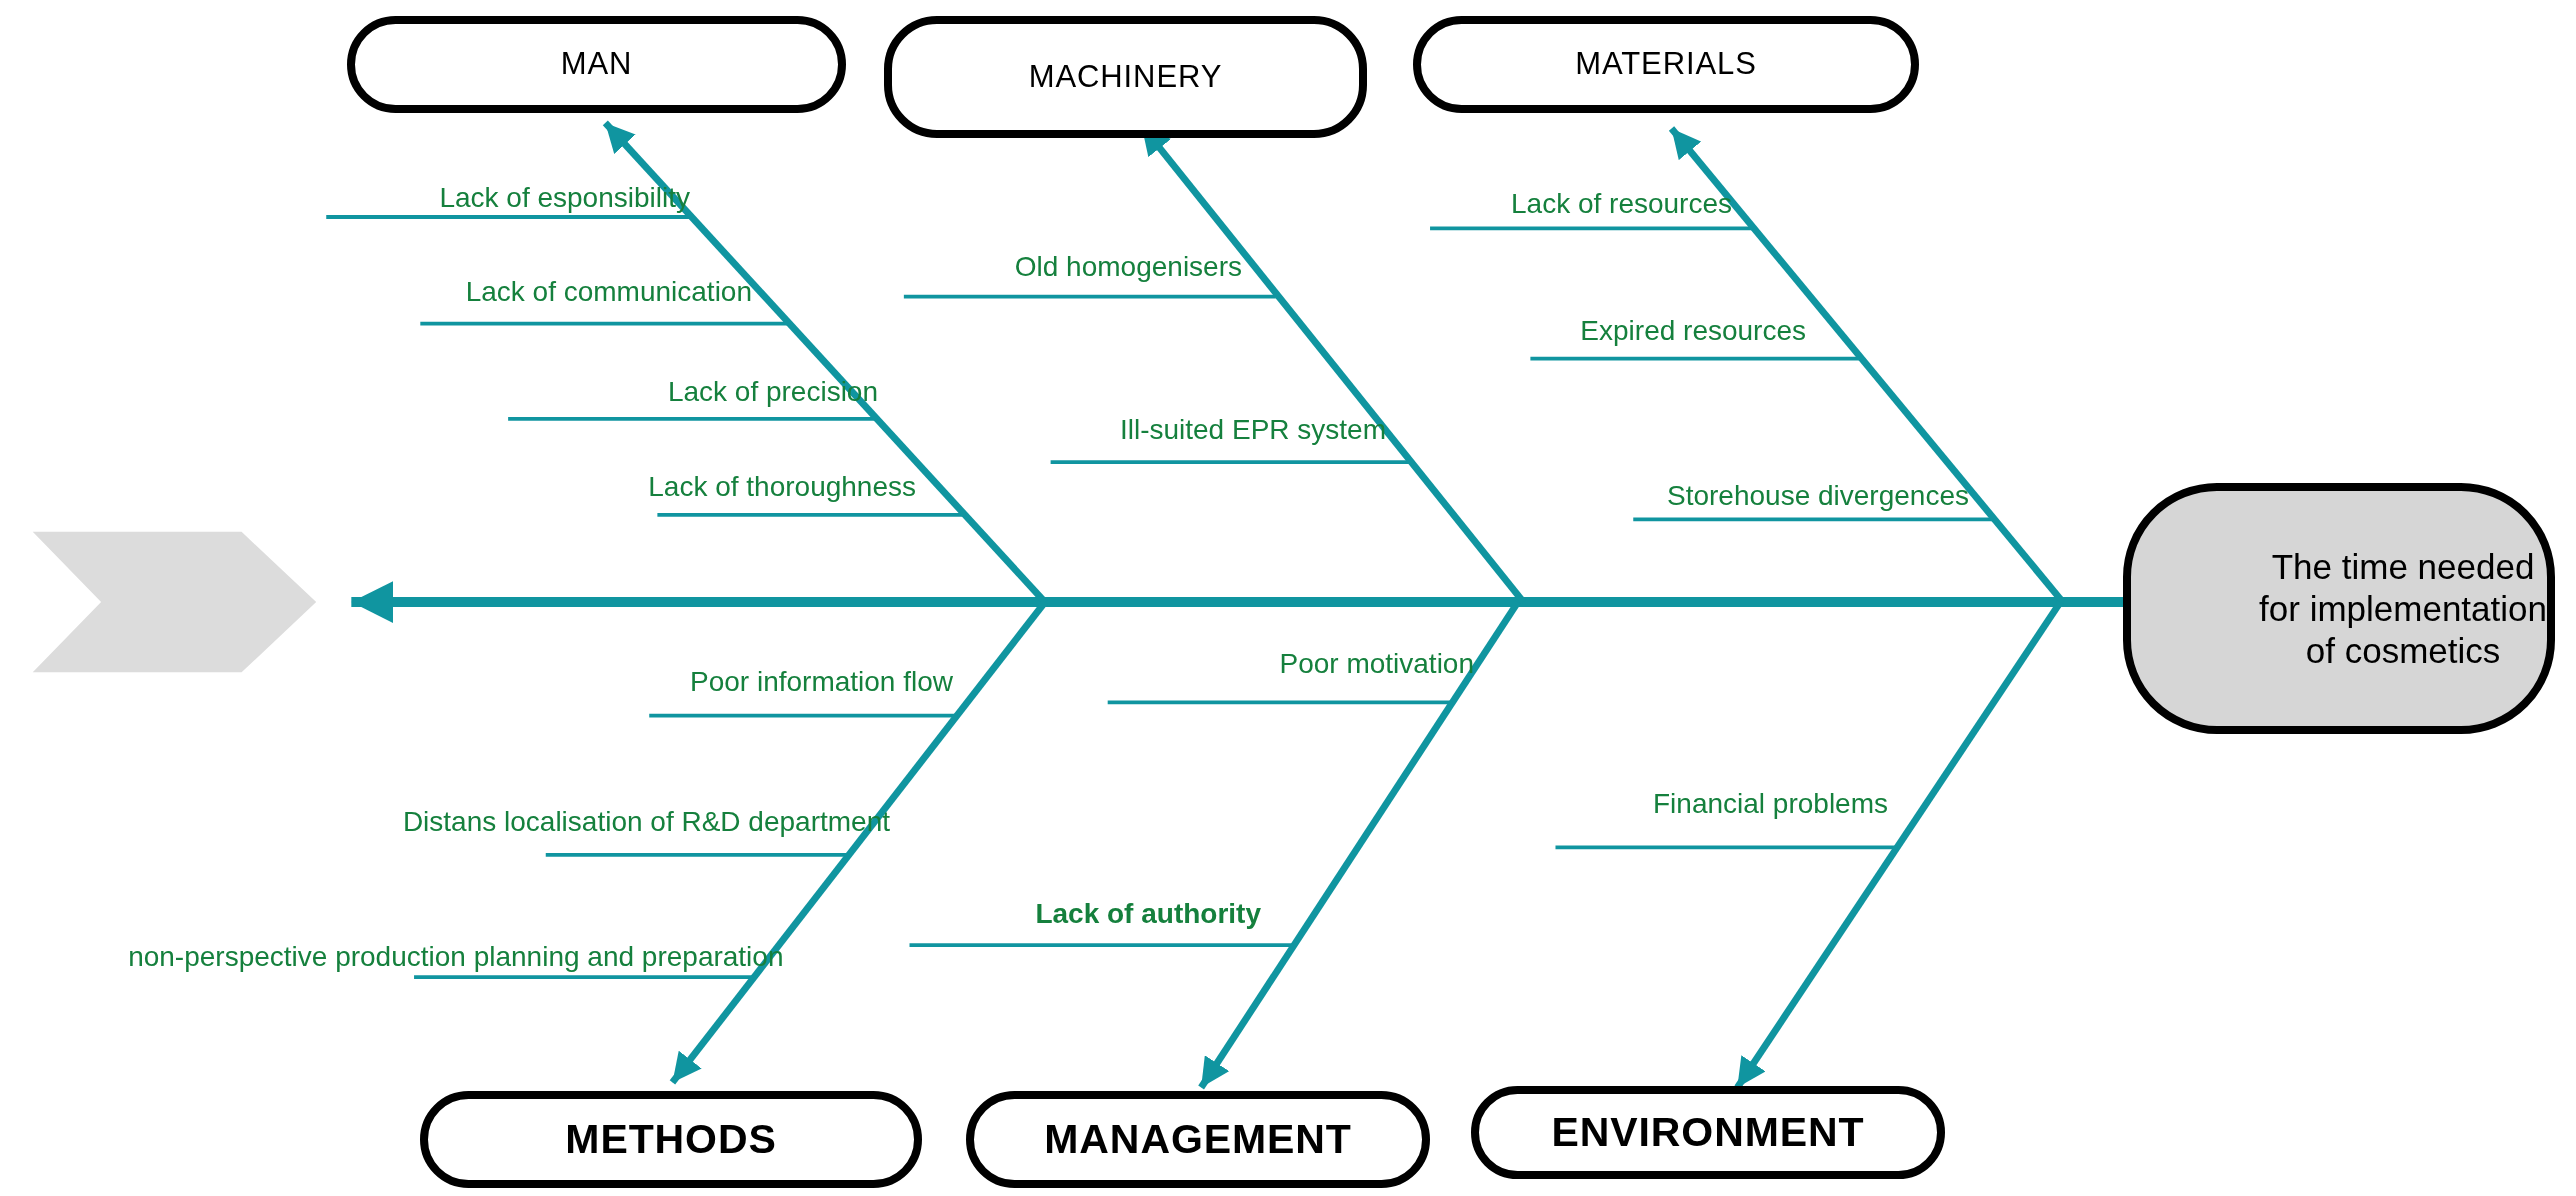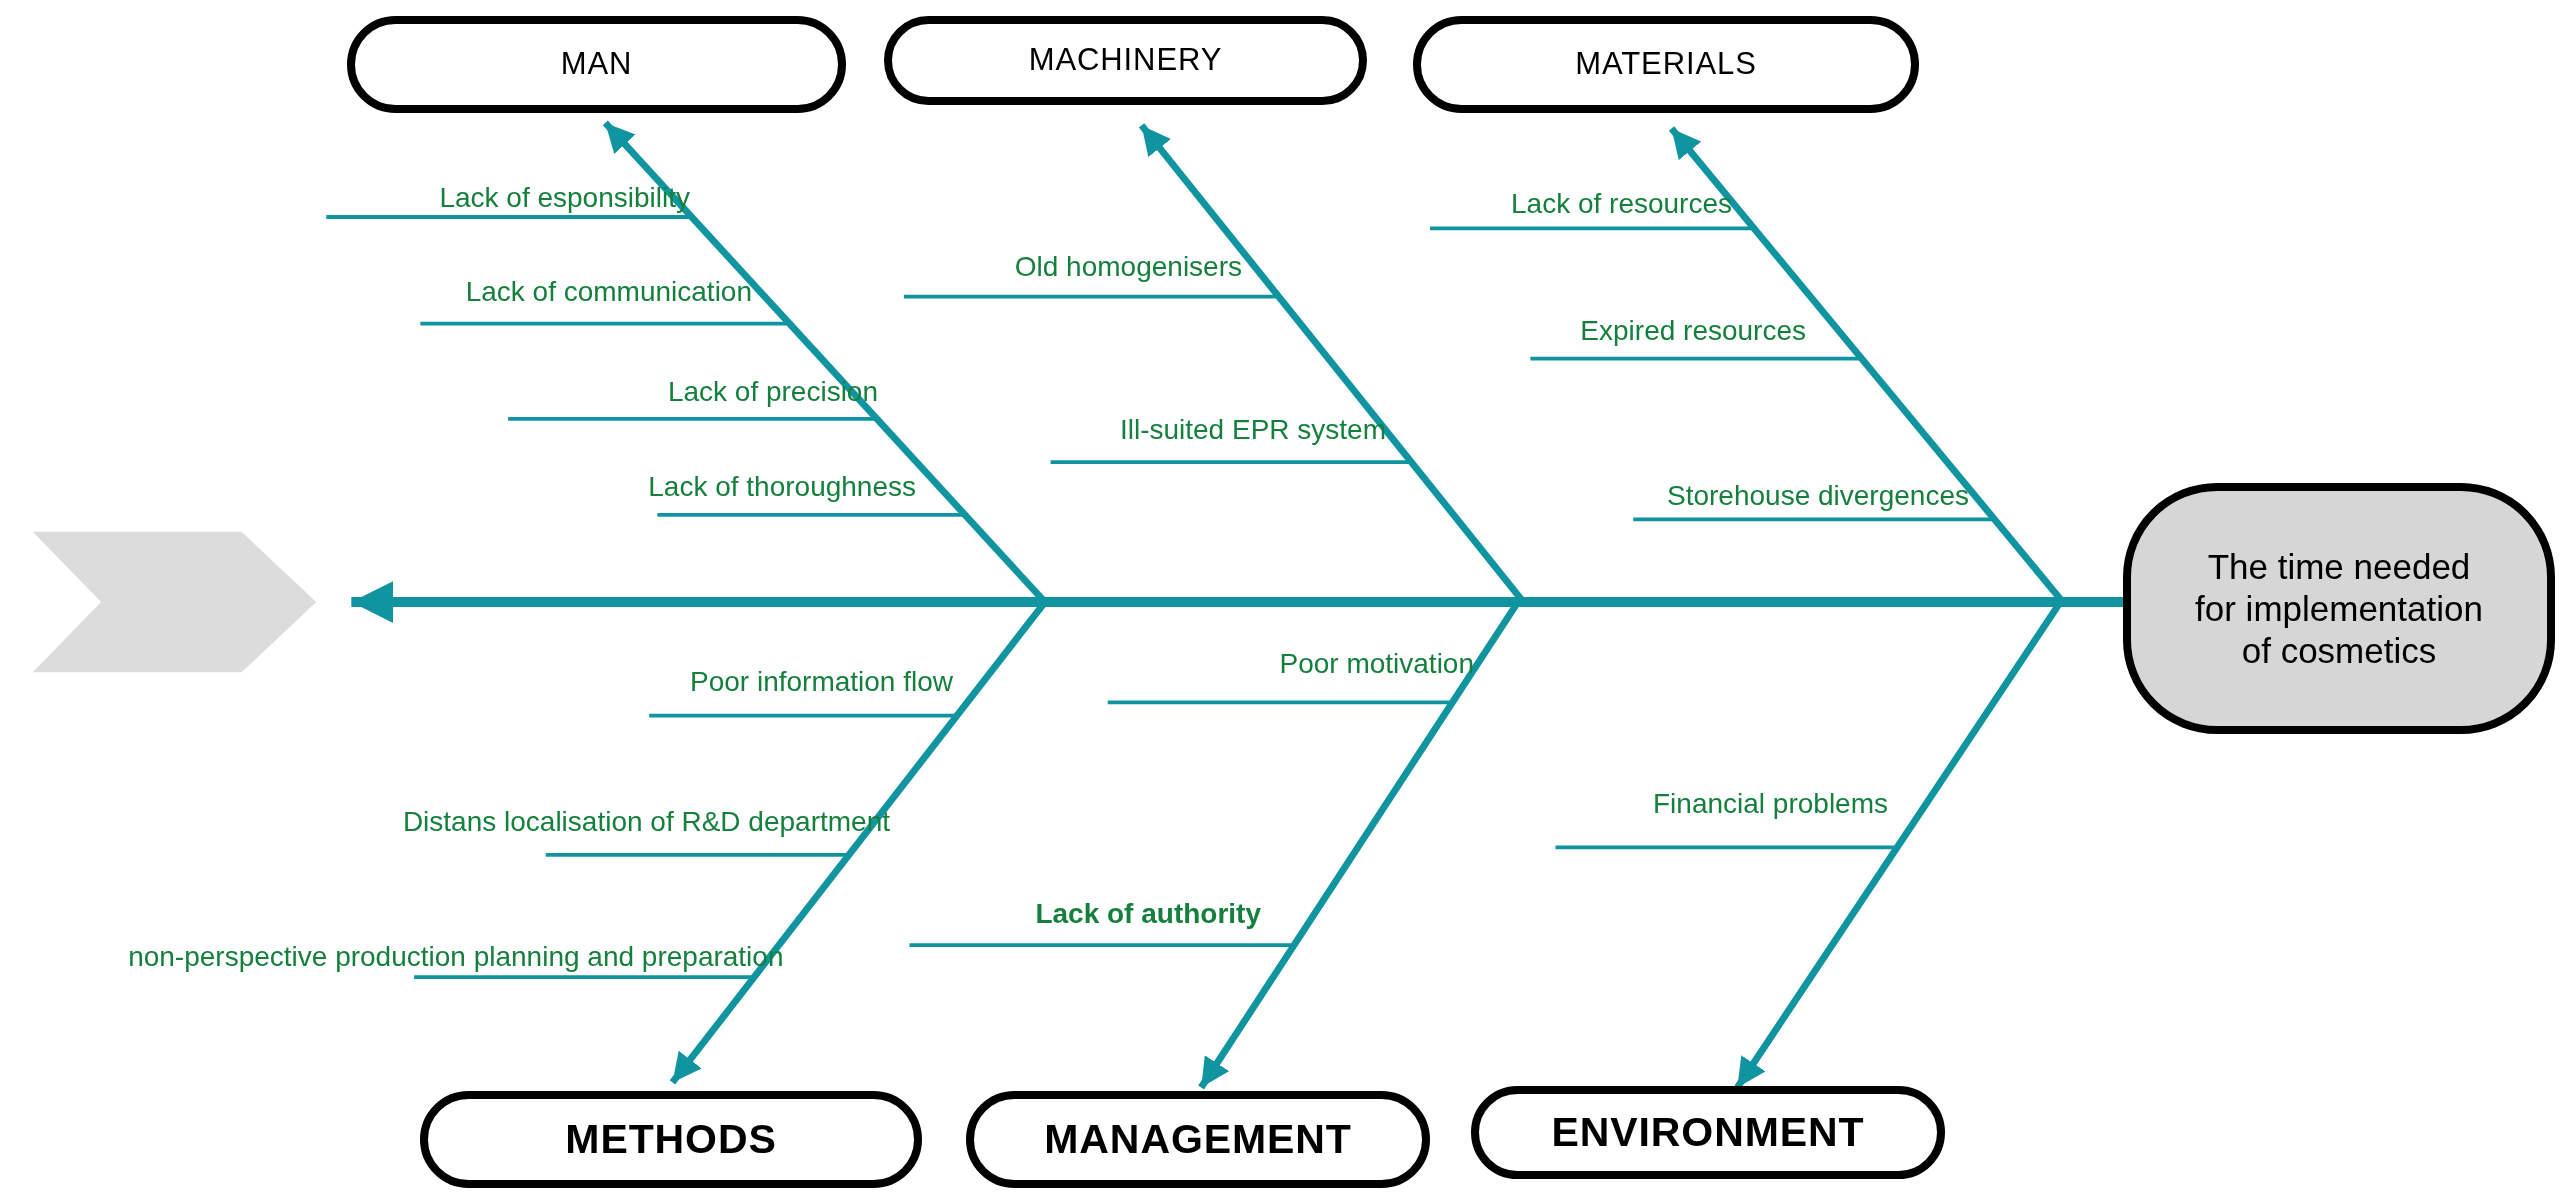--- a/index.html
+++ b/index.html
@@ -90,21 +90,21 @@
 
     <line x1="1766" y1="1120" x2="2316" y2="1120" stroke="#1095a0" stroke-width="6"></line>
     <line x1="1450" y1="1507" x2="2063" y2="1507" stroke="#1095a0" stroke-width="6"></line>
 
     <line x1="2480" y1="1351" x2="3025" y2="1351" stroke="#1095a0" stroke-width="6"></line>
   </svg>
 
   <div class="catbox" style="left:347px;top:15.7px;width:499px;height:97px;">
     <span>MAN</span>
   </div>
-  <div class="catbox" style="left:884px;top:15.7px;width:483px;height:89px;">
+  <div class="catbox" style="left:884px;top:15.7px;width:483px;height:122px;">
     <span>MACHINERY</span>
   </div>
   <div class="catbox" style="left:1413px;top:15.7px;width:506px;height:97px;">
     <span>MATERIALS</span>
   </div>
 
   <div class="catbox bottom" style="left:420px;top:1091px;width:502px;height:97px;">
     <span>METHODS</span>
   </div>
   <div class="catbox bottom" style="left:1471px;top:1086px;width:474px;height:93px;">
@@ -128,20 +128,20 @@
 
   <div class="cause" style="left:652px;top:665px;width:301px;">Poor information flow</div>
   <div class="cause" style="left:326px;top:805px;width:564px;">Distans localisation of R&amp;D department</div>
   <div class="cause" style="left:12.5px;top:940px;width:771px;">non-perspective production planning and preparation</div>
 
   <div class="cause" style="left:1211px;top:647px;width:263px;">Poor motivation</div>
   <div class="cause" style="left:1010px;top:897px;width:251px;font-weight:bold;">Lack of authority</div>
 
   <div class="cause" style="left:1625px;top:787px;width:263px;">Financial problems</div>
 
-  <div class="effectbox" style="left:2123px;top:483px;width:432px;height:251px;">
+  <div class="effectbox" style="left:2123px;top:483px;width:432px;height:251px;justify-content:flex-end;">
     <span>The time needed
 for implementation
 of cosmetics</span>
   </div>
 
 </div>
 
 
 </body></html>

